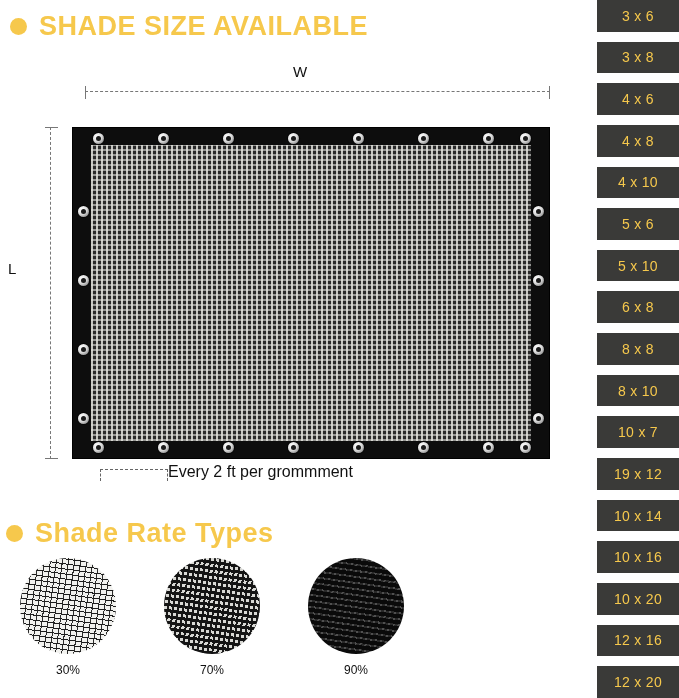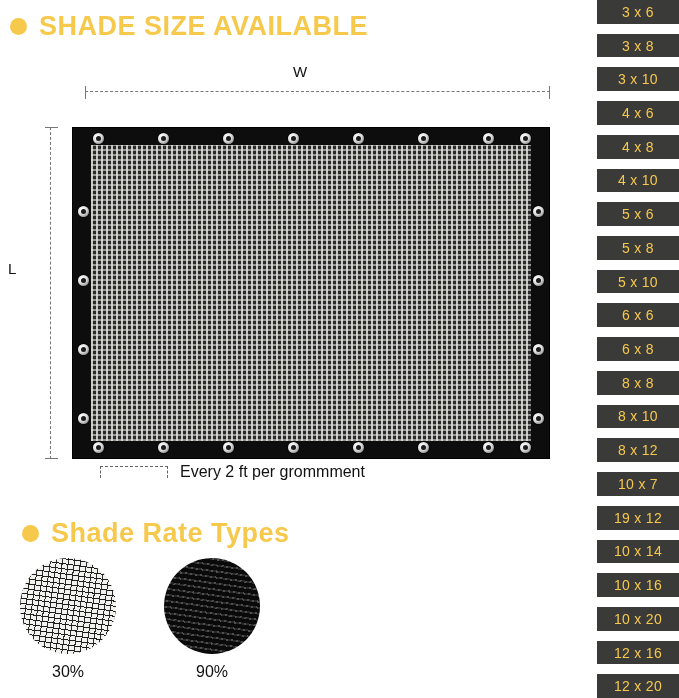--- a/index.html
+++ b/index.html
@@ -43,21 +43,21 @@
   }
   .heading-text {
     font-size: 27px;
     font-weight: bold;
     color: #f6c84c;
     letter-spacing: 0.5px;
     white-space: nowrap;
   }
 
   #heading-shade-size { position: absolute; left: 10px; top: 11px; }
-  #heading-shade-rate { position: absolute; left: 22px; top: 518px; align-items: center; }
+  #heading-shade-rate { position: absolute; left: 6px; top: 518px; align-items: center; }
 
   
   #diagram {
     position: absolute;
     left: 0;
     top: 55px;
     width: 597px;
     height: 445px;
   }
 
@@ -152,22 +152,21 @@
     border-radius: 50%;
     background: #1b1b1b;
   }
 
   
   #grommet-note {
     position: absolute;
     left: 100px;
     top: 408px;
     display: flex;
-    align-items: center;
-    gap: 12px;
+    align-items: flex-end;
   }
   #grommet-bracket {
     position: relative;
     width: 68px;
     height: 12px;
     border-top: 1px dashed #666;
     border-left: 1px dashed #666;
     border-right: 1px dashed #666;
   }
   #grommet-note-text {
@@ -195,21 +194,21 @@
   }
   .rate-swatch {
     width: 96px;
     height: 96px;
     border-radius: 50%;
     background-color: #e8e8e4;
     overflow: hidden;
   }
   .rate-label {
     margin-top: 9px;
-    font-size: 16px;
+    font-size: 12px;
     color: #111;
   }
   .sw-30 {
     background-color: #f2f2ef;
     background-image:
       repeating-linear-gradient(8deg, #1d1d1d 0 1px, rgba(0,0,0,0) 1px 5px),
       repeating-linear-gradient(98deg, #2b2b2b 0 1px, rgba(0,0,0,0) 1px 6px);
   }
   .sw-50 {
     background-color: #efefec;
@@ -314,41 +313,41 @@
       <span class="bullet-dot"></span>
       <span class="heading-text">Shade Rate Types</span>
     </div>
 
     <div id="rate-row">
       <div class="rate-item">
         <div class="rate-swatch sw-30"></div>
         <div class="rate-label">30%</div>
       </div>
       <div class="rate-item">
+        <div class="rate-swatch sw-70"></div>
+        <div class="rate-label">70%</div>
+      </div>
+      <div class="rate-item">
         <div class="rate-swatch sw-90"></div>
         <div class="rate-label">90%</div>
       </div>
     </div>
   </div>
 
   <div id="size-list">
     <div class="size-chip">3 x 6</div>
     <div class="size-chip">3 x 8</div>
-    <div class="size-chip">3 x 10</div>
     <div class="size-chip">4 x 6</div>
     <div class="size-chip">4 x 8</div>
     <div class="size-chip">4 x 10</div>
     <div class="size-chip">5 x 6</div>
-    <div class="size-chip">5 x 8</div>
     <div class="size-chip">5 x 10</div>
-    <div class="size-chip">6 x 6</div>
     <div class="size-chip">6 x 8</div>
     <div class="size-chip">8 x 8</div>
     <div class="size-chip">8 x 10</div>
-    <div class="size-chip">8 x 12</div>
     <div class="size-chip">10 x 7</div>
     <div class="size-chip">19 x 12</div>
     <div class="size-chip">10 x 14</div>
     <div class="size-chip">10 x 16</div>
     <div class="size-chip">10 x 20</div>
     <div class="size-chip">12 x 16</div>
     <div class="size-chip">12 x 20</div>
   </div>
 
 </div>

